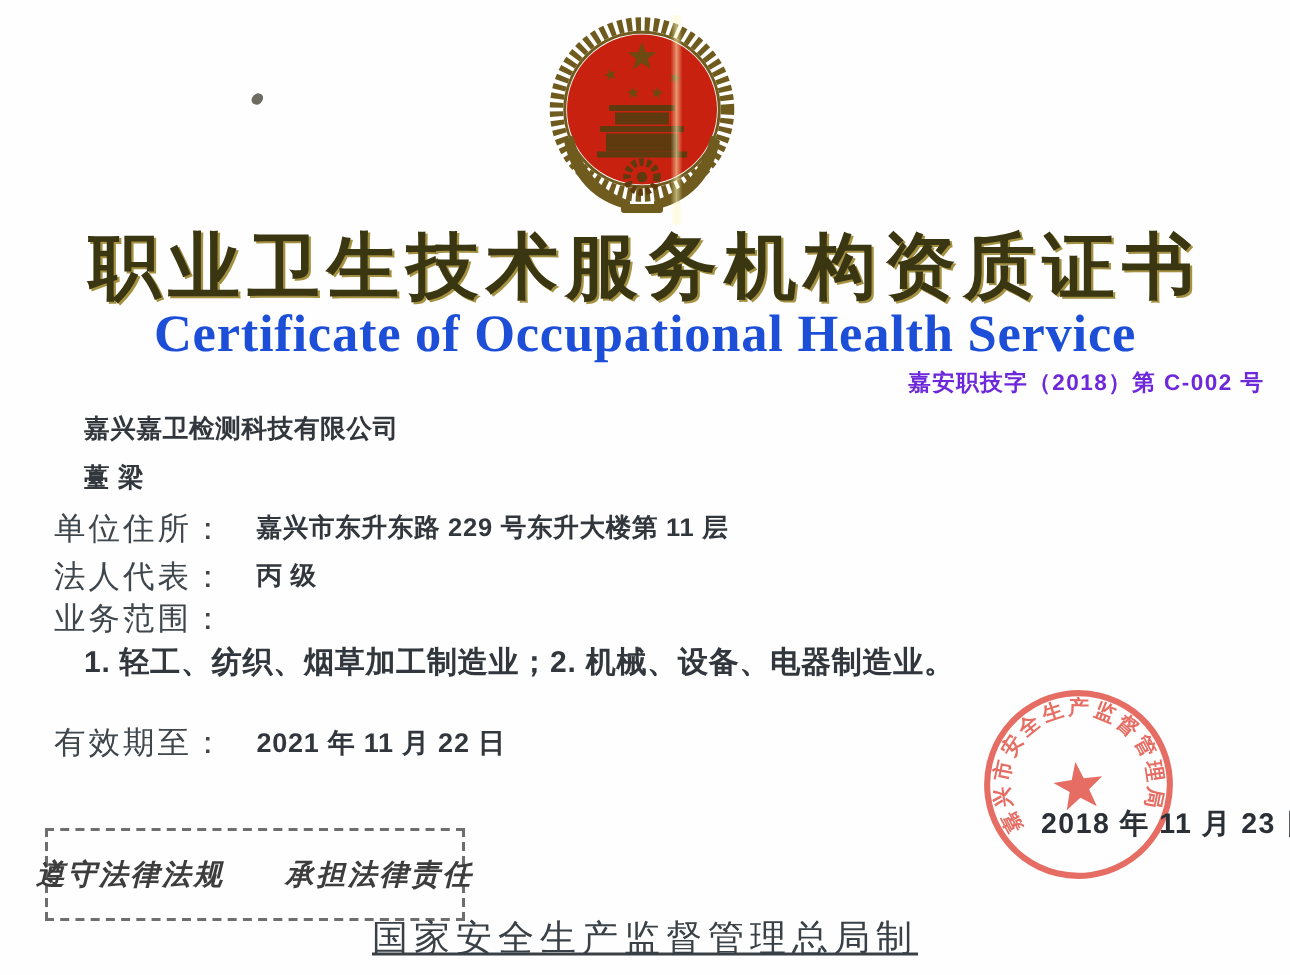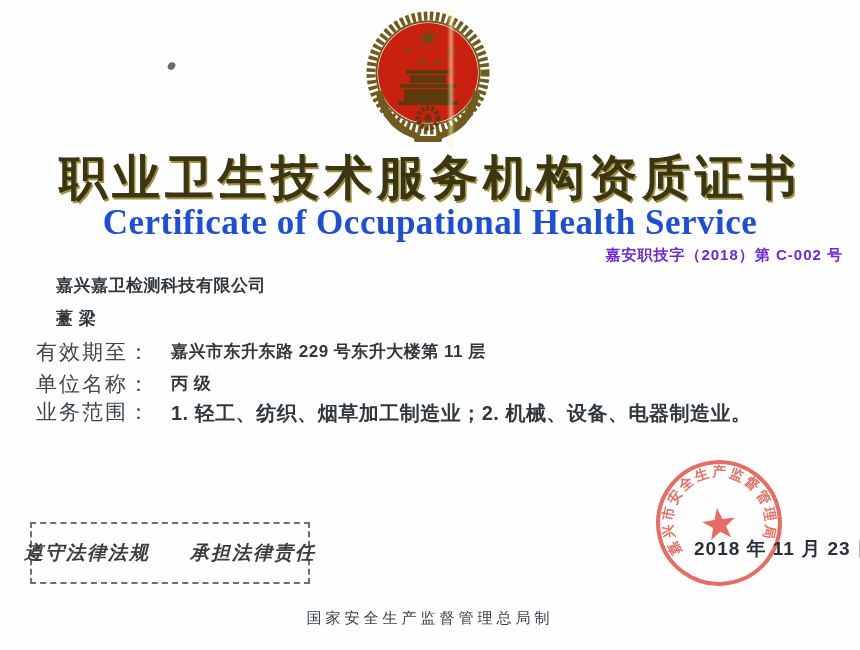--- a/index.html
+++ b/index.html
@@ -41,45 +41,45 @@
   
   .field-row { position: absolute; left: 36px; display: flex; align-items: flex-start; white-space: nowrap; }
   .field-label {
     font-size: 21px; letter-spacing: 2px; color: #3f464c; min-width: 112px; font-weight: 500;
   }
   .field-value {
     font-size: 17px; font-weight: bold; color: #31373c; margin-left: 20px; padding-top: 2px;
     letter-spacing: 0.5px;
   }
   .row-0 { top: 272px; } .row-1 { top: 305px; } .row-2 { top: 338px; }
-  .row-3 { top: 370px; } .row-4 { top: 398px; }
+  .row-3 { top: 370px; } .row-4 { top: 398px; flex-direction: column; }
   .row-4 .field-value { font-size: 20px; }
   .validity-row { top: 481px; }
   .validity-row .field-value { font-size: 18px; }
   
   .seal { position: absolute; left: 652px; top: 456px; width: 134px; height: 134px;
           transform: rotate(-8deg); opacity: .88; }
   .issue-date {
     position: absolute; left: 646px; top: 536px; z-index: 5;
     font-size: 19px; font-weight: bold; color: #2b3036; letter-spacing: 1px; white-space: nowrap; margin-left: 48px;
   }
   
   .motto-box {
-    position: absolute; left: 30px; top: 522px; width: 280px; height: 62px;
+    position: absolute; left: 30px; top: 552px; width: 280px; height: 62px;
     border: 2px dashed #6e6e6e; padding: 8px 10px;
     display: grid; grid-template-columns: auto auto; column-gap: 26px; row-gap: 6px;
     justify-content: center; align-content: center; gap: 40px;
   }
   .motto-item {
     font-family: "Liberation Serif", serif; font-style: italic; font-weight: 700;
     font-size: 19px; letter-spacing: 2px; color: #3d3d3d; white-space: nowrap;
   }
   .footer {
     position: absolute; top: 609px; left: 0; width: 100%; text-align: center;
-    font-size: 15px; letter-spacing: 4px; color: #394046;
+    font-size: 24px; letter-spacing: 4px; color: #394046; text-decoration: underline;
   }
 </style>
 </head>
 <body>
 
 <div class="canvas">
 
   <svg class="emblem" viewBox="0 0 132 136" aria-hidden="true">
 
     <circle cx="66" cy="63" r="57" fill="none" stroke="#6f5b1d" stroke-width="9" stroke-dasharray="3.5 2.5"></circle>
@@ -118,32 +118,36 @@
   <div class="title-en">Certificate of Occupational Health Service</div>
   <div class="cert-no">嘉安职技字（2018）第 C-002 号</div>
 
   <div class="field-row row-0">
     <span class="field-value">嘉兴嘉卫检测科技有限公司</span>
   </div>
   <div class="field-row row-1">
     <span class="field-value">薹  梁</span>
   </div>
   <div class="field-row row-2">
-    <span class="field-label">有效期至：</span>
+    <span class="field-label">单位住所：</span>
     <span class="field-value">嘉兴市东升东路 229 号东升大楼第 11 层</span>
   </div>
   <div class="field-row row-3">
-    <span class="field-label">单位名称：</span>
+    <span class="field-label">法人代表：</span>
     <span class="field-value">丙  级</span>
   </div>
   <div class="field-row row-4">
     <span class="field-label">业务范围：</span>
     <span class="field-value">1. 轻工、纺织、烟草加工制造业；2. 机械、设备、电器制造业。</span>
   </div>
 
+  <div class="field-row validity-row">
+    <span class="field-label">有效期至：</span>
+    <span class="field-value">2021 年 11 月 22 日</span>
+  </div>
 
   <svg class="seal" viewBox="0 0 132 132" aria-hidden="true">
     <circle cx="66" cy="66" r="60" fill="none" stroke="#e25a4e" stroke-width="4"></circle>
     <defs>
       <path id="sealArc" d="M 26.2 89 A 46 46 0 1 1 105.8 89" fill="none"></path>
     </defs>
     <text font-size="13.5" letter-spacing="2.5" font-weight="bold" fill="#e25a4e">
       <textPath href="#sealArc">嘉兴市安全生产监督管理局</textPath>
     </text>
     <polygon fill="#e25a4e" points="0,-10 2.35,-3.24 9.51,-3.09 3.8,1.24 5.88,8.09 0,4 -5.88,8.09 -3.8,1.24 -9.51,-3.09 -2.35,-3.24" transform="translate(66,68) scale(1.7)"></polygon>

